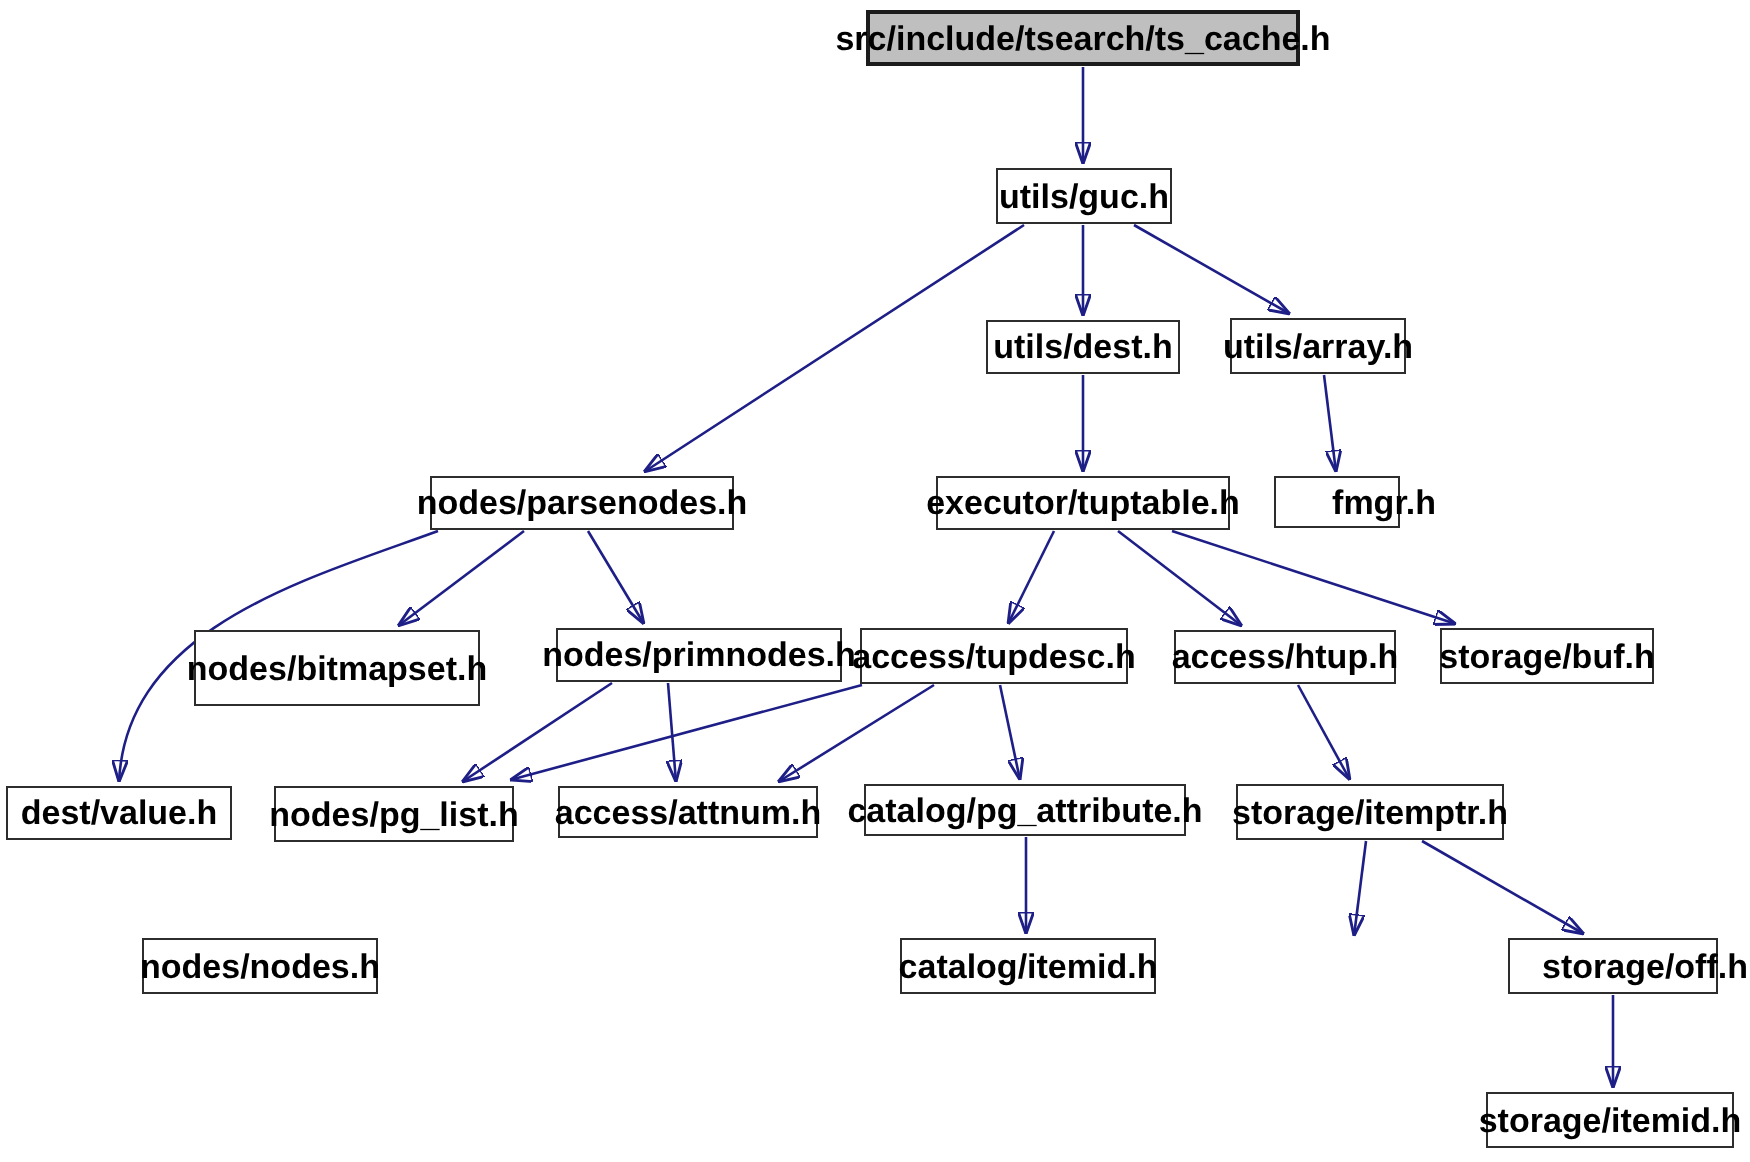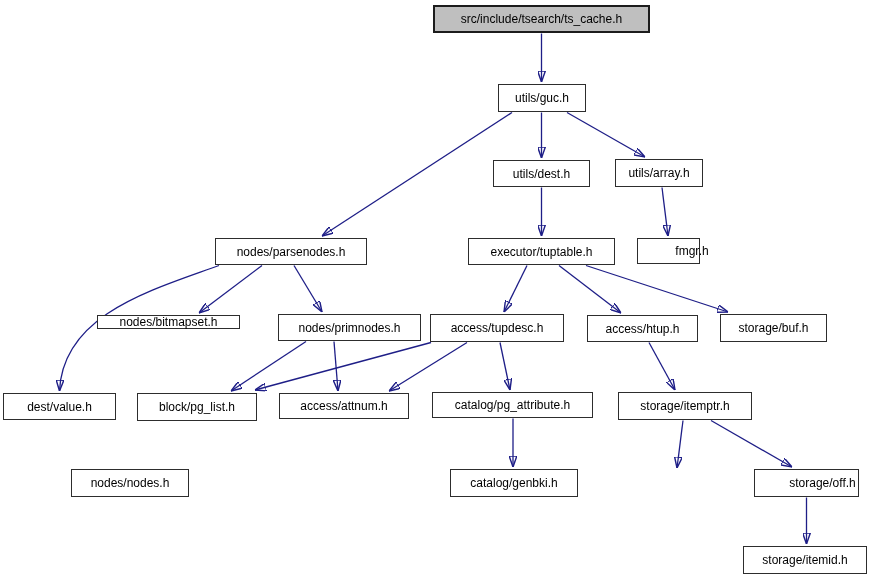--- a/index.html
+++ b/index.html
@@ -26,27 +26,28 @@
     stroke: #1e1e87;
     stroke-width: 1.3;
     fill: none;
   }
   .node {
     position: absolute;
     box-sizing: border-box;
     background: #ffffff;
     border: 1px solid #2d2d2d;
     color: #000000;
-    font-size: 12px;
+    font-size: 17px;
     line-height: 1;
     display: flex;
     align-items: center;
     justify-content: center;
     white-space: nowrap;
     cursor: pointer;
+    font-weight: bold;
   }
   .node.root {
     background: #bfbfbf;
     border: 2px solid #1c1c1c;
     cursor: default;
   }
 </style>
 </head>
 <body>
 
@@ -82,28 +83,28 @@
     <path d="M806.5,497.5 L806.5,544" marker-end="url(#arrow)"></path>
   </svg>
 
   <div class="node root" style="left:433px; top:5px;   width:217px; height:28px;">src/include/tsearch/ts_cache.h</div>
   <div class="node" style="left:498px; top:84px;  width:88px;  height:28px;">utils/guc.h</div>
   <div class="node" style="left:493px; top:160px; width:97px;  height:27px;">utils/dest.h</div>
   <div class="node" style="left:615px; top:159px; width:88px;  height:28px;">utils/array.h</div>
   <div class="node" style="left:215px; top:238px; width:152px; height:27px;">nodes/parsenodes.h</div>
   <div class="node" style="left:468px; top:238px; width:147px; height:27px;">executor/tuptable.h</div>
   <div class="node" style="left:637px; top:238px; width:63px;  height:26px;padding-left:47px;">fmgr.h</div>
-  <div class="node" style="left:97px;  top:315px; width:143px; height:14px;">nodes/bitmapset.h</div>
+  <div class="node" style="left:97px;  top:315px; width:143px; height:38px;">nodes/bitmapset.h</div>
   <div class="node" style="left:278px; top:314px; width:143px; height:27px;">nodes/primnodes.h</div>
   <div class="node" style="left:430px; top:314px; width:134px; height:28px;">access/tupdesc.h</div>
   <div class="node" style="left:587px; top:315px; width:111px; height:27px;">access/htup.h</div>
   <div class="node" style="left:720px; top:314px; width:107px; height:28px;">storage/buf.h</div>
   <div class="node" style="left:3px;   top:393px; width:113px; height:27px;">dest/value.h</div>
-  <div class="node" style="left:137px; top:393px; width:120px; height:28px;">block/pg_list.h</div>
+  <div class="node" style="left:137px; top:393px; width:120px; height:28px;">nodes/pg_list.h</div>
   <div class="node" style="left:279px; top:393px; width:130px; height:26px;">access/attnum.h</div>
   <div class="node" style="left:432px; top:392px; width:161px; height:26px;">catalog/pg_attribute.h</div>
   <div class="node" style="left:618px; top:392px; width:134px; height:28px;">storage/itemptr.h</div>
   <div class="node" style="left:71px;  top:469px; width:118px; height:28px;">nodes/nodes.h</div>
-  <div class="node" style="left:450px; top:469px; width:128px; height:28px;">catalog/genbki.h</div>
+  <div class="node" style="left:450px; top:469px; width:128px; height:28px;">catalog/itemid.h</div>
   <div class="node" style="left:754px; top:469px; width:105px; height:28px;padding-left:32px;">storage/off.h</div>
   <div class="node" style="left:743px; top:546px; width:124px; height:28px;">storage/itemid.h</div>
 
 </div>
 
 </body></html>

